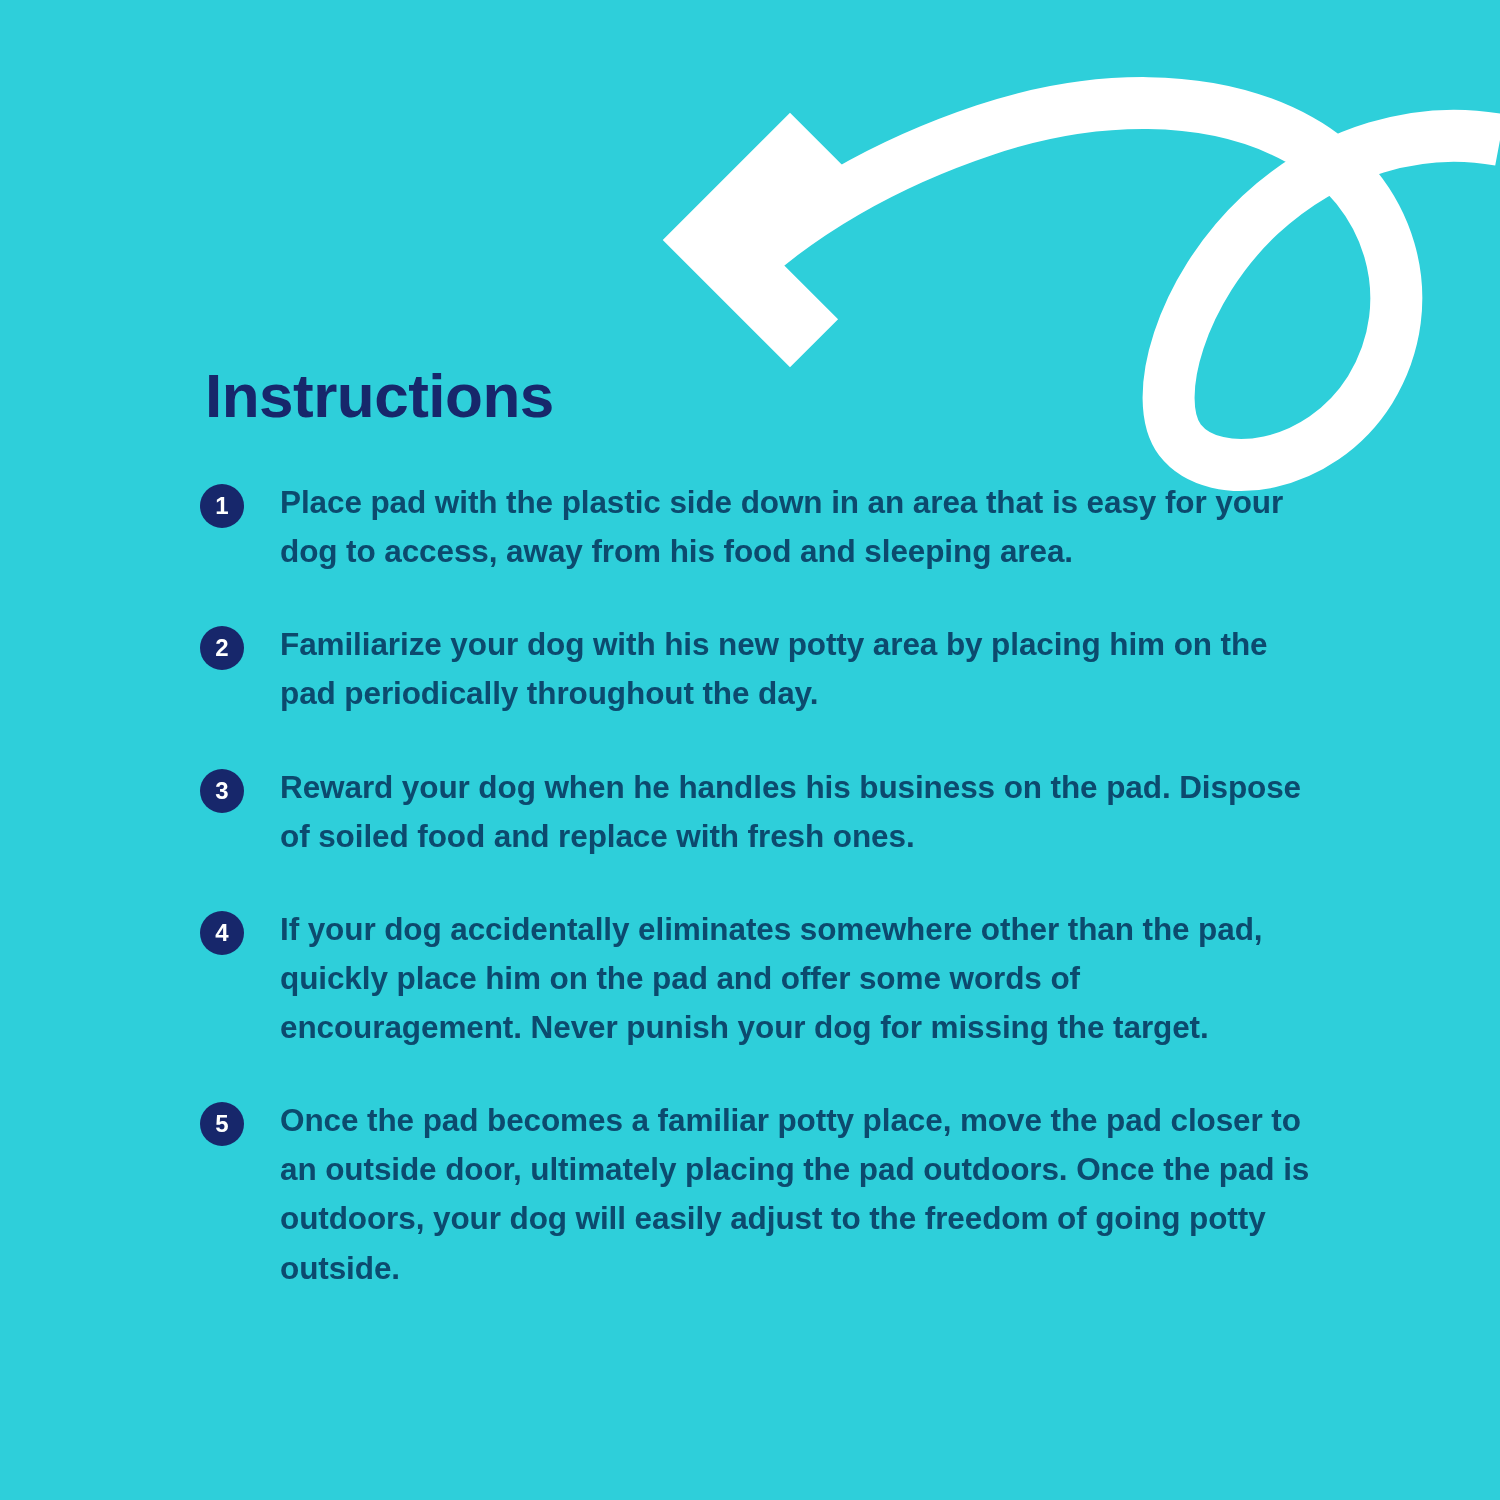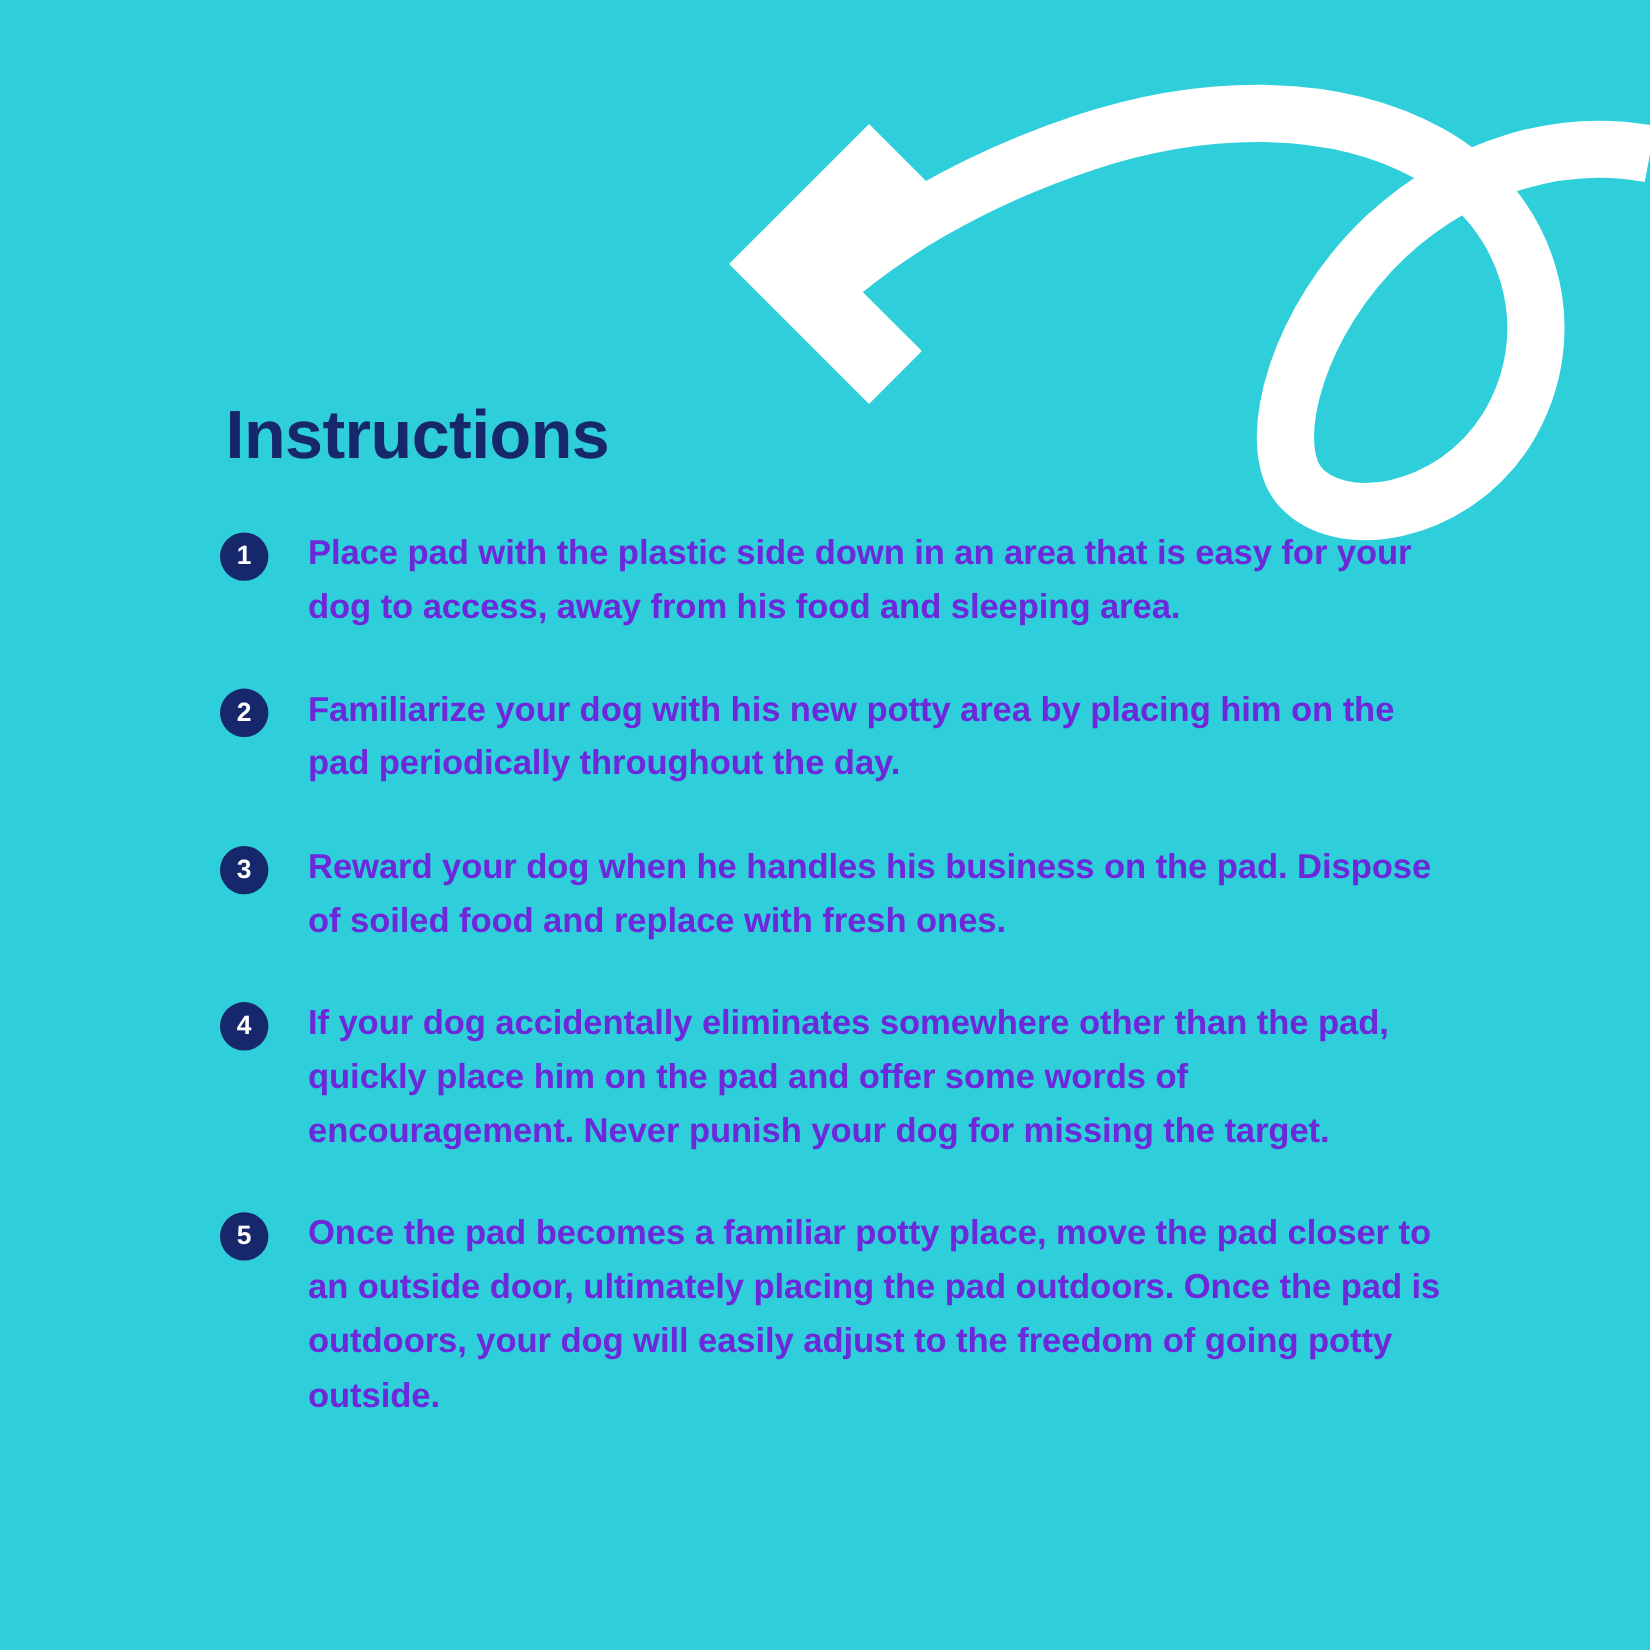--- a/index.html
+++ b/index.html
@@ -64,21 +64,21 @@
     font-weight: bold;
     display: flex;
     align-items: center;
     justify-content: center;
     margin-top: 6px;
   }
   .step-text {
     margin-left: 36px;
     font-size: 31.5px;
     line-height: 1.56;
-    color: #6d28d9;
+    color: #0c4a6e;
     font-weight: 600;
     letter-spacing: -0.1px;
   }
 </style>
 </head>
 <body>
 
 <div id="page">
 
   <svg id="swirl" viewBox="0 0 1500 1500" xmlns="http://www.w3.org/2000/svg">

